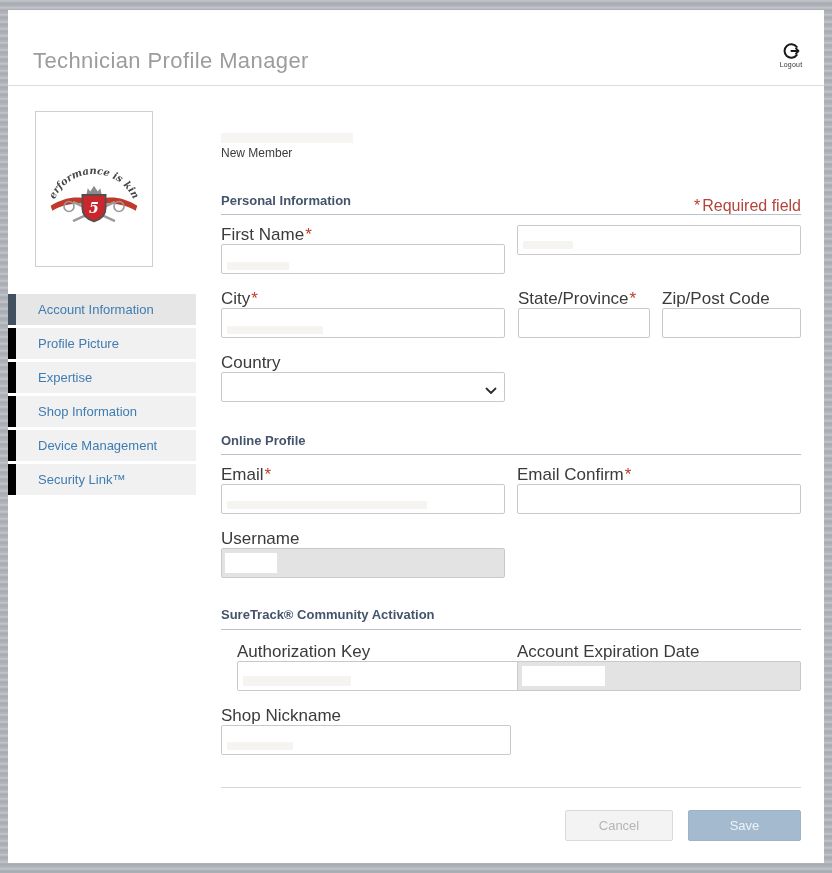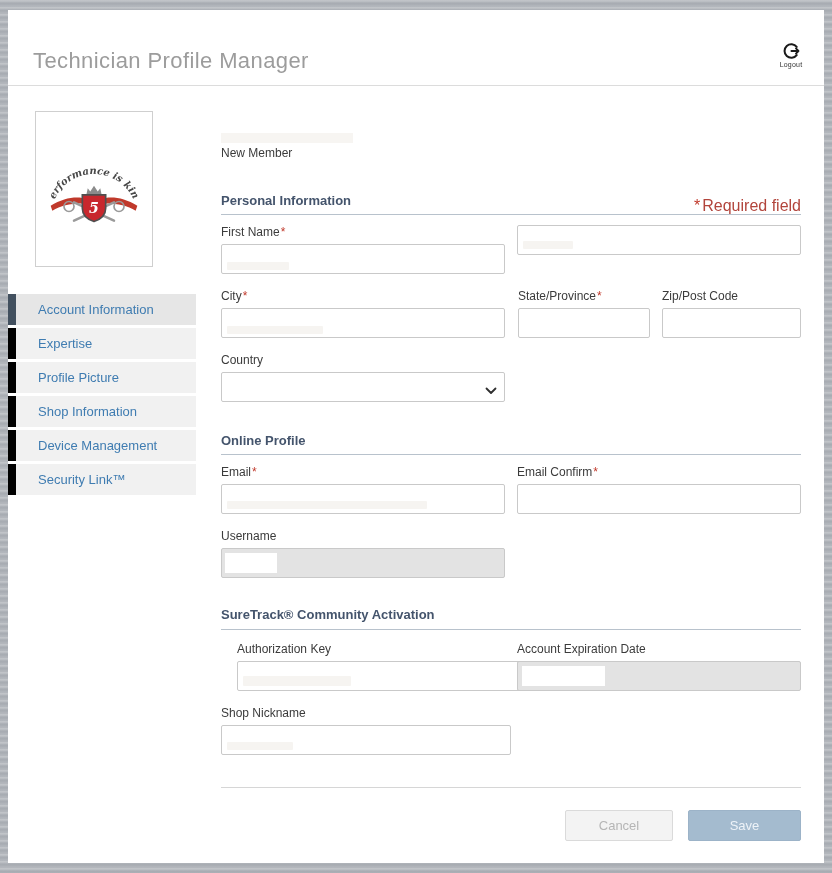--- a/index.html
+++ b/index.html
@@ -61,21 +61,21 @@
   .redact-strip { background:#f7f5f2; }
 
   .member-status { font-size:12px; color:#3a3a3a; }
 
   .section-title { font-size:13px; font-weight:bold; color:#44546c; white-space:nowrap; }
   .section-rule { border-top:1px solid #b8c2cc; width:100%; }
   .required-note { font-size:16px; color:#b2453c; }
   .required-note .star { color:#c0392b; margin-right:2px; }
 
   .field { position:absolute; }
-  .flabel { font-size:12px; color:#3b3b3b; height:15px; margin-bottom:4px; white-space:nowrap; }
+  .flabel { font-size:17px; color:#3b3b3b; height:15px; margin-bottom:4px; white-space:nowrap; }
   .flabel .req { color:#c0392b; margin-left:1px; }
   .ctrl-wrap { position:relative; width:100%; }
   .tinput {
     width:100%; height:30px; border:1px solid #c9c9c9; border-radius:2px;
     background:#fff; font-size:12px; padding:0 8px; color:#333; outline:none;
     font-family:"Liberation Sans", sans-serif;
   }
   .tinput:disabled, .tinput.disabled { background:#e3e3e3; color:#666; }
   .ghost { position:absolute; background:#f6f4f1; border-radius:1px; pointer-events:none; }
   .white-redact { position:absolute; background:#ffffff; pointer-events:none; }
@@ -135,24 +135,24 @@
       <path d="M46,57 h28 v16 c0,9 -8,14 -14,16 c-6,-2 -14,-7 -14,-16 z" fill="#c8272d" stroke="#4f4f4f" stroke-width="2"></path>
       <text x="60" y="79" text-anchor="middle" font-family="DejaVu Serif, serif" font-size="17" font-style="italic" font-weight="bold" fill="#ffffff">5</text>
     </svg>
   </div>
 
   <div class="sidebar">
     <div class="nav-item active">
         <span>Account Information</span>
       </div>
     <div class="nav-item">
+        <span>Profile Picture</span>
+      </div>
+    <div class="nav-item">
         <span>Expertise</span>
-      </div>
-    <div class="nav-item">
-        <span>Profile Picture</span>
       </div>
     <div class="nav-item">
         <span>Shop Information</span>
       </div>
     <div class="nav-item">
         <span>Device Management</span>
       </div>
     <div class="nav-item">
         <span>Security Link™</span>
       </div>

